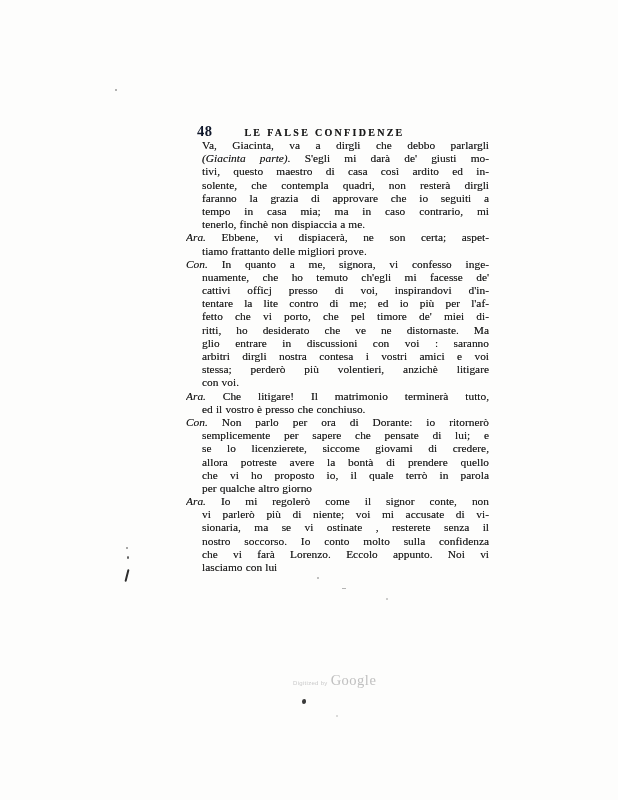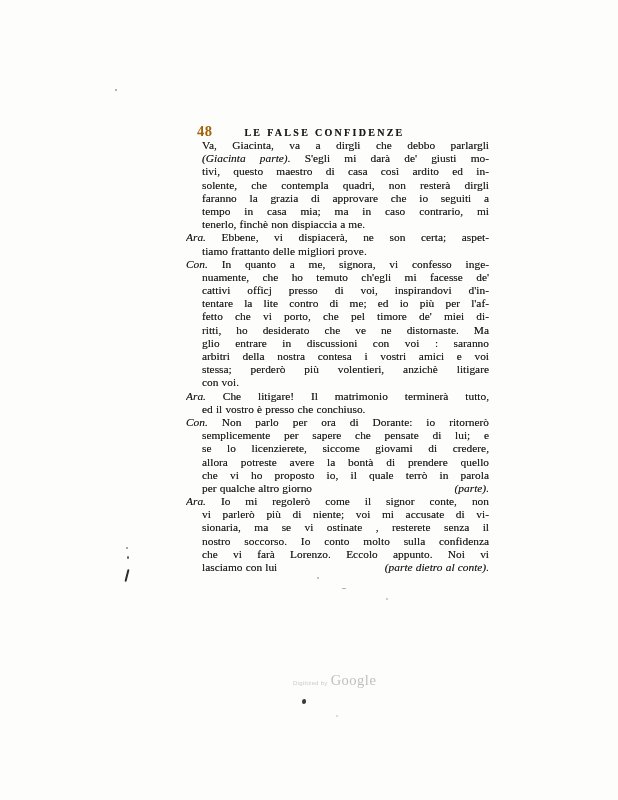--- a/index.html
+++ b/index.html
@@ -12,21 +12,21 @@
     position: relative;
     width: 618px; height: 800px;
     background: #fdfdfc;
     overflow: hidden;
     color: #1c1c1c;
   }
   
   .pagenum {
     position: absolute; left: 197px; top: 123px;
     font-size: 14.5px; font-weight: bold; letter-spacing: 0.5px;
-    color: #a16207;
+    color: #0f172a;
   }
   .runhead {
     position: absolute; left: 186px; top: 127px; width: 303px;
     text-align: center; transform: translateX(-13px);
     font-size: 10px; font-weight: bold; letter-spacing: 2.3px;
     color: #1a1a1a;
     text-shadow: 0 0 0.4px rgba(0,0,0,0.5);
   }
   
   .text-block {
@@ -37,21 +37,21 @@
   }
   .line {
     height: 13.2px; line-height: 13.2px;
     overflow: hidden;
     text-align: justify;
     text-align-last: justify;
     word-spacing: 0.3px;
   }
   .line.ind { margin-left: 16px; }
   .line.a-l { text-align: left; text-align-last: left; }
-  .line.a-s { display: flex; justify-content: space-between; text-align: left; text-align-last: left; }
+  .line.a-s { display: flex; justify-content: space-between; text-align: left; text-align-last: left; flex-direction: column; }
   .it { font-style: italic; }
   
   .watermark {
     position: absolute; left: 293px; top: 672px;
     white-space: nowrap; display: flex; align-items: baseline;
   }
   .wm-pre {
     font-family: "Liberation Sans", sans-serif;
     font-size: 6px; color: #c9c9c9; letter-spacing: 0.3px;
     margin-right: 3px;
@@ -96,21 +96,21 @@
       <div class="line ind a-l"><span>tenerlo, finchè non dispiaccia a me.</span></div>
       <div class="line a-j"><span class="it">Ara.</span><span> Ebbene, vi dispiacerà, ne son certa; aspet-</span></div>
       <div class="line ind a-l"><span>tiamo frattanto delle migliori prove.</span></div>
       <div class="line a-j"><span class="it">Con.</span><span> In quanto a me, signora, vi confesso inge-</span></div>
       <div class="line ind a-j"><span>nuamente, che ho temuto ch'egli mi facesse de'</span></div>
       <div class="line ind a-j"><span>cattivi officj presso di voi, inspirandovi d'in-</span></div>
       <div class="line ind a-j"><span>tentare la lite contro di me; ed io più per l'af-</span></div>
       <div class="line ind a-j"><span>fetto che vi porto, che pel timore de' miei di-</span></div>
       <div class="line ind a-j"><span>ritti, ho desiderato che ve ne distornaste. Ma</span></div>
       <div class="line ind a-j"><span>glio entrare in discussioni con voi : saranno</span></div>
-      <div class="line ind a-j"><span>arbitri della nostra contesa i vostri amici e voi</span></div>
+      <div class="line ind a-j"><span>arbitri dirgli nostra contesa i vostri amici e voi</span></div>
       <div class="line ind a-j"><span>stessa; perderò più volentieri, anzichè litigare</span></div>
       <div class="line ind a-l"><span>con voi.</span></div>
       <div class="line a-j"><span class="it">Ara.</span><span> Che litigare! Il matrimonio terminerà tutto,</span></div>
       <div class="line ind a-l"><span>ed il vostro è presso che conchiuso.</span></div>
       <div class="line a-j"><span class="it">Con.</span><span> Non parlo per ora di Dorante: io ritornerò</span></div>
       <div class="line ind a-j"><span>semplicemente per sapere che pensate di lui; e</span></div>
       <div class="line ind a-j"><span>se lo licenzierete, siccome giovami di credere,</span></div>
       <div class="line ind a-j"><span>allora potreste avere la bontà di prendere quello</span></div>
       <div class="line ind a-j"><span>che vi ho proposto io, il quale terrò in parola</span></div>
       <div class="line ind a-s">

